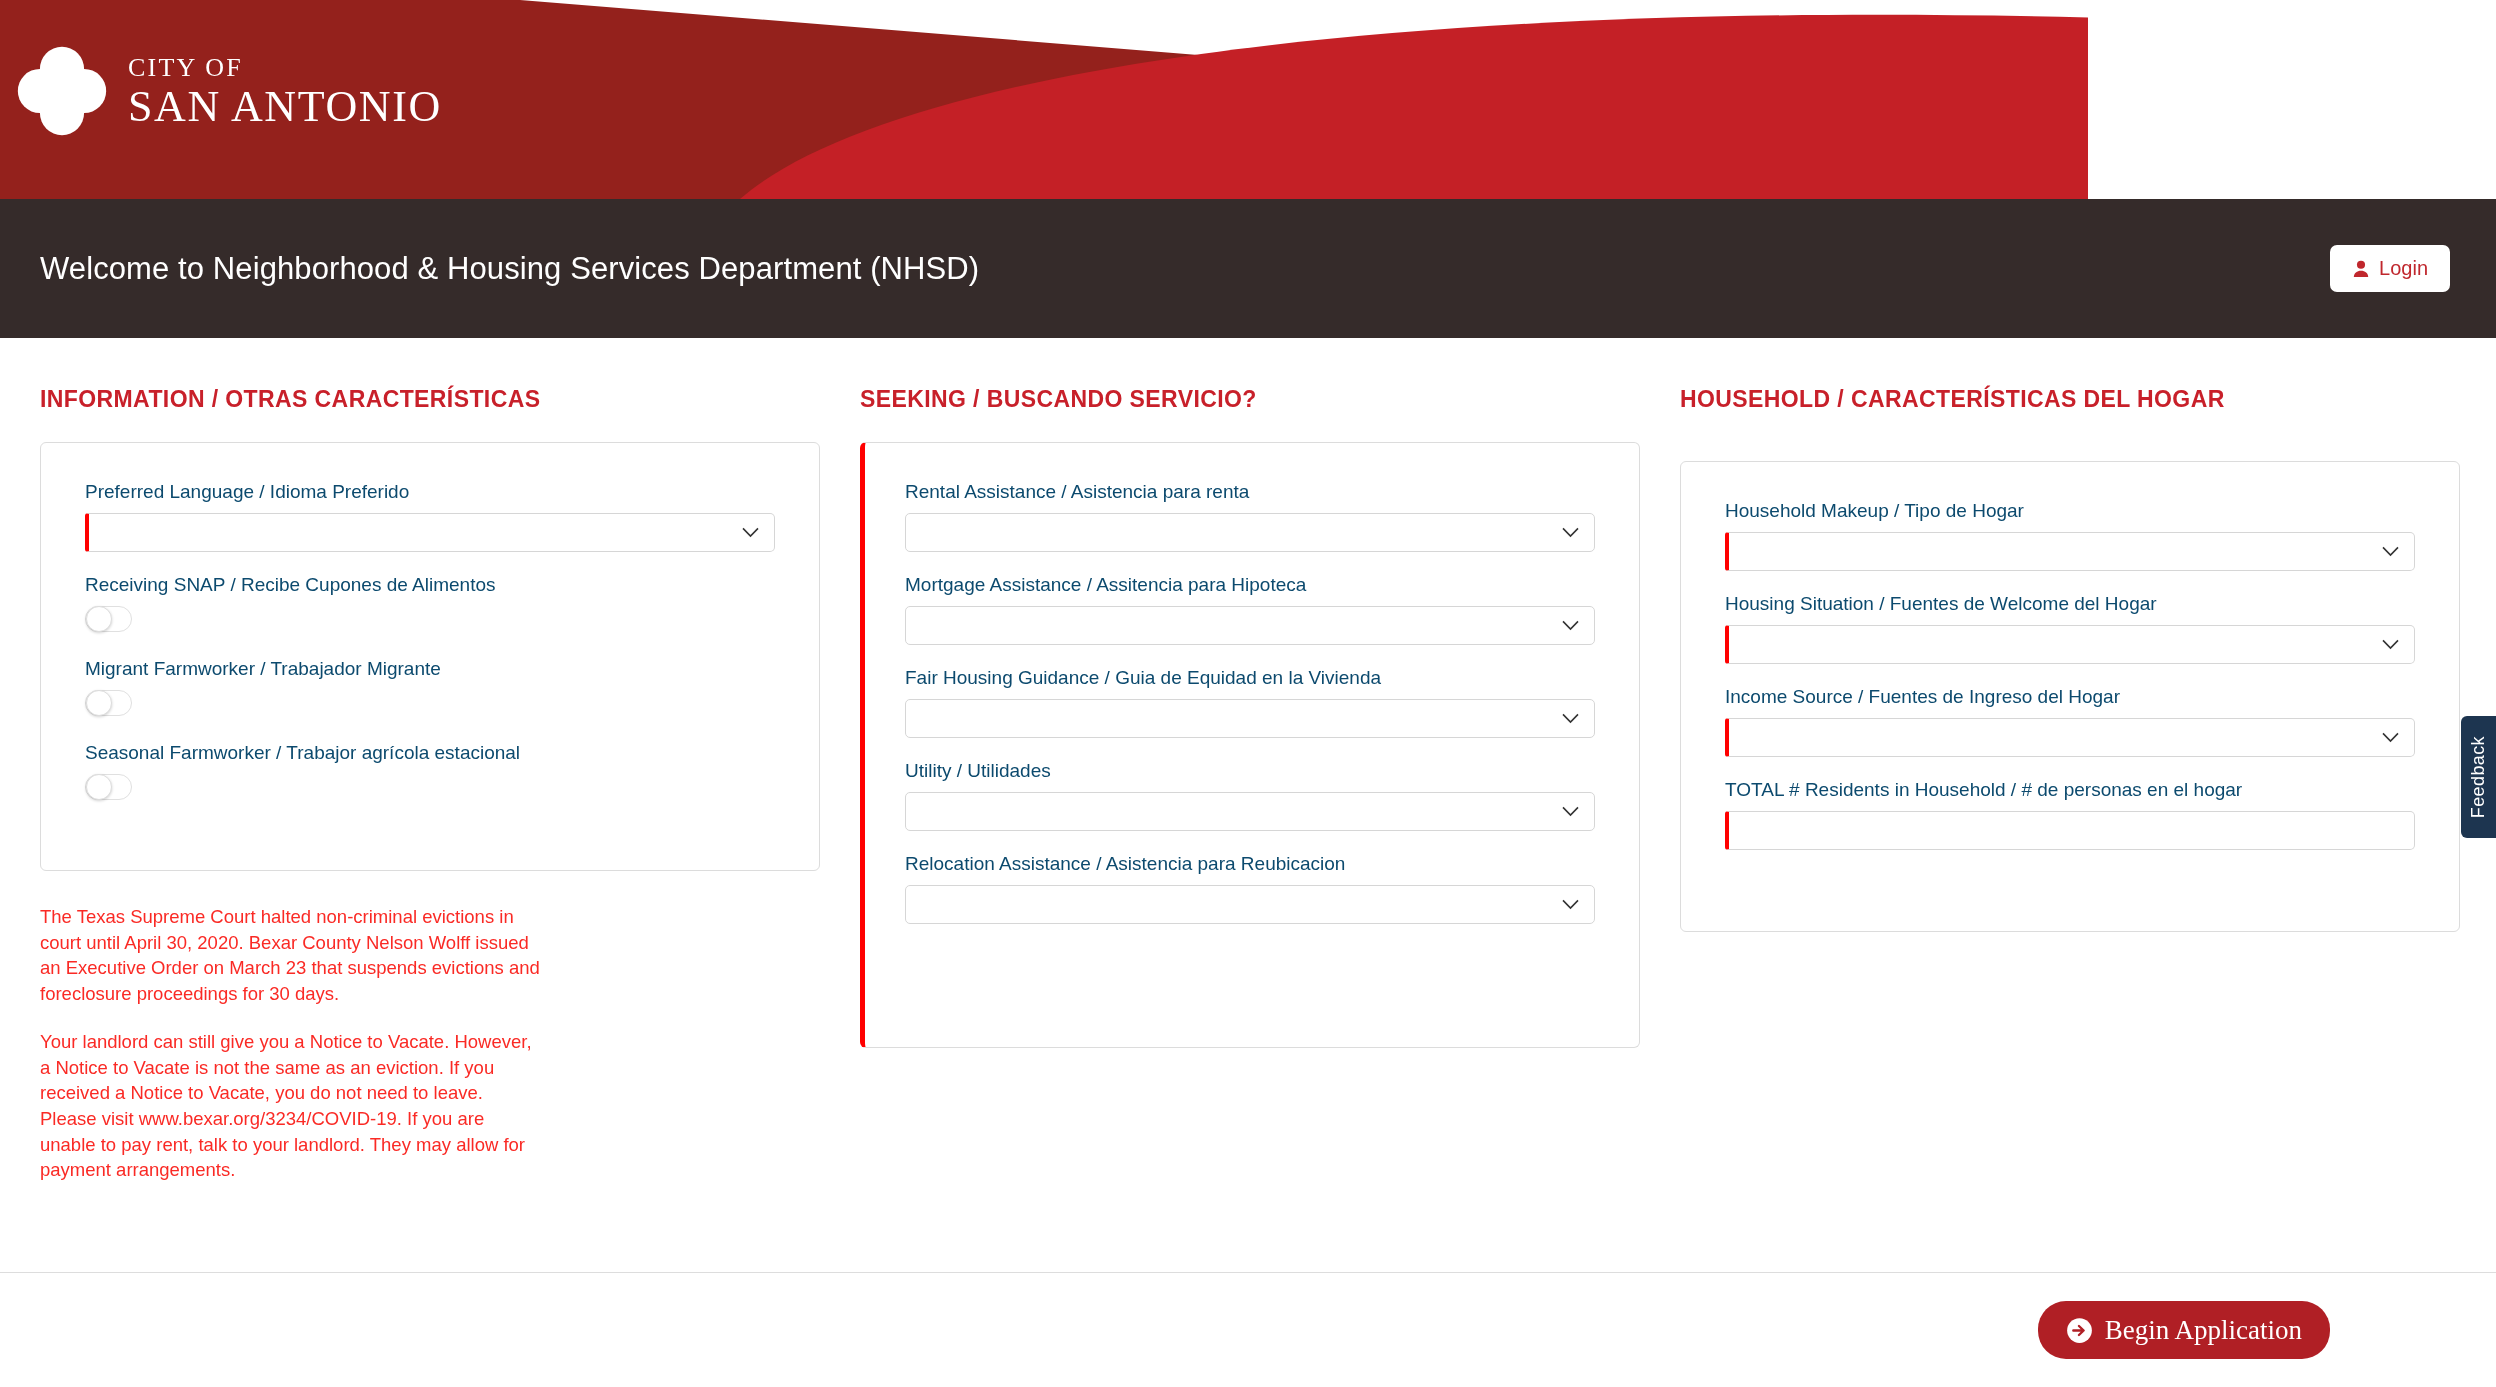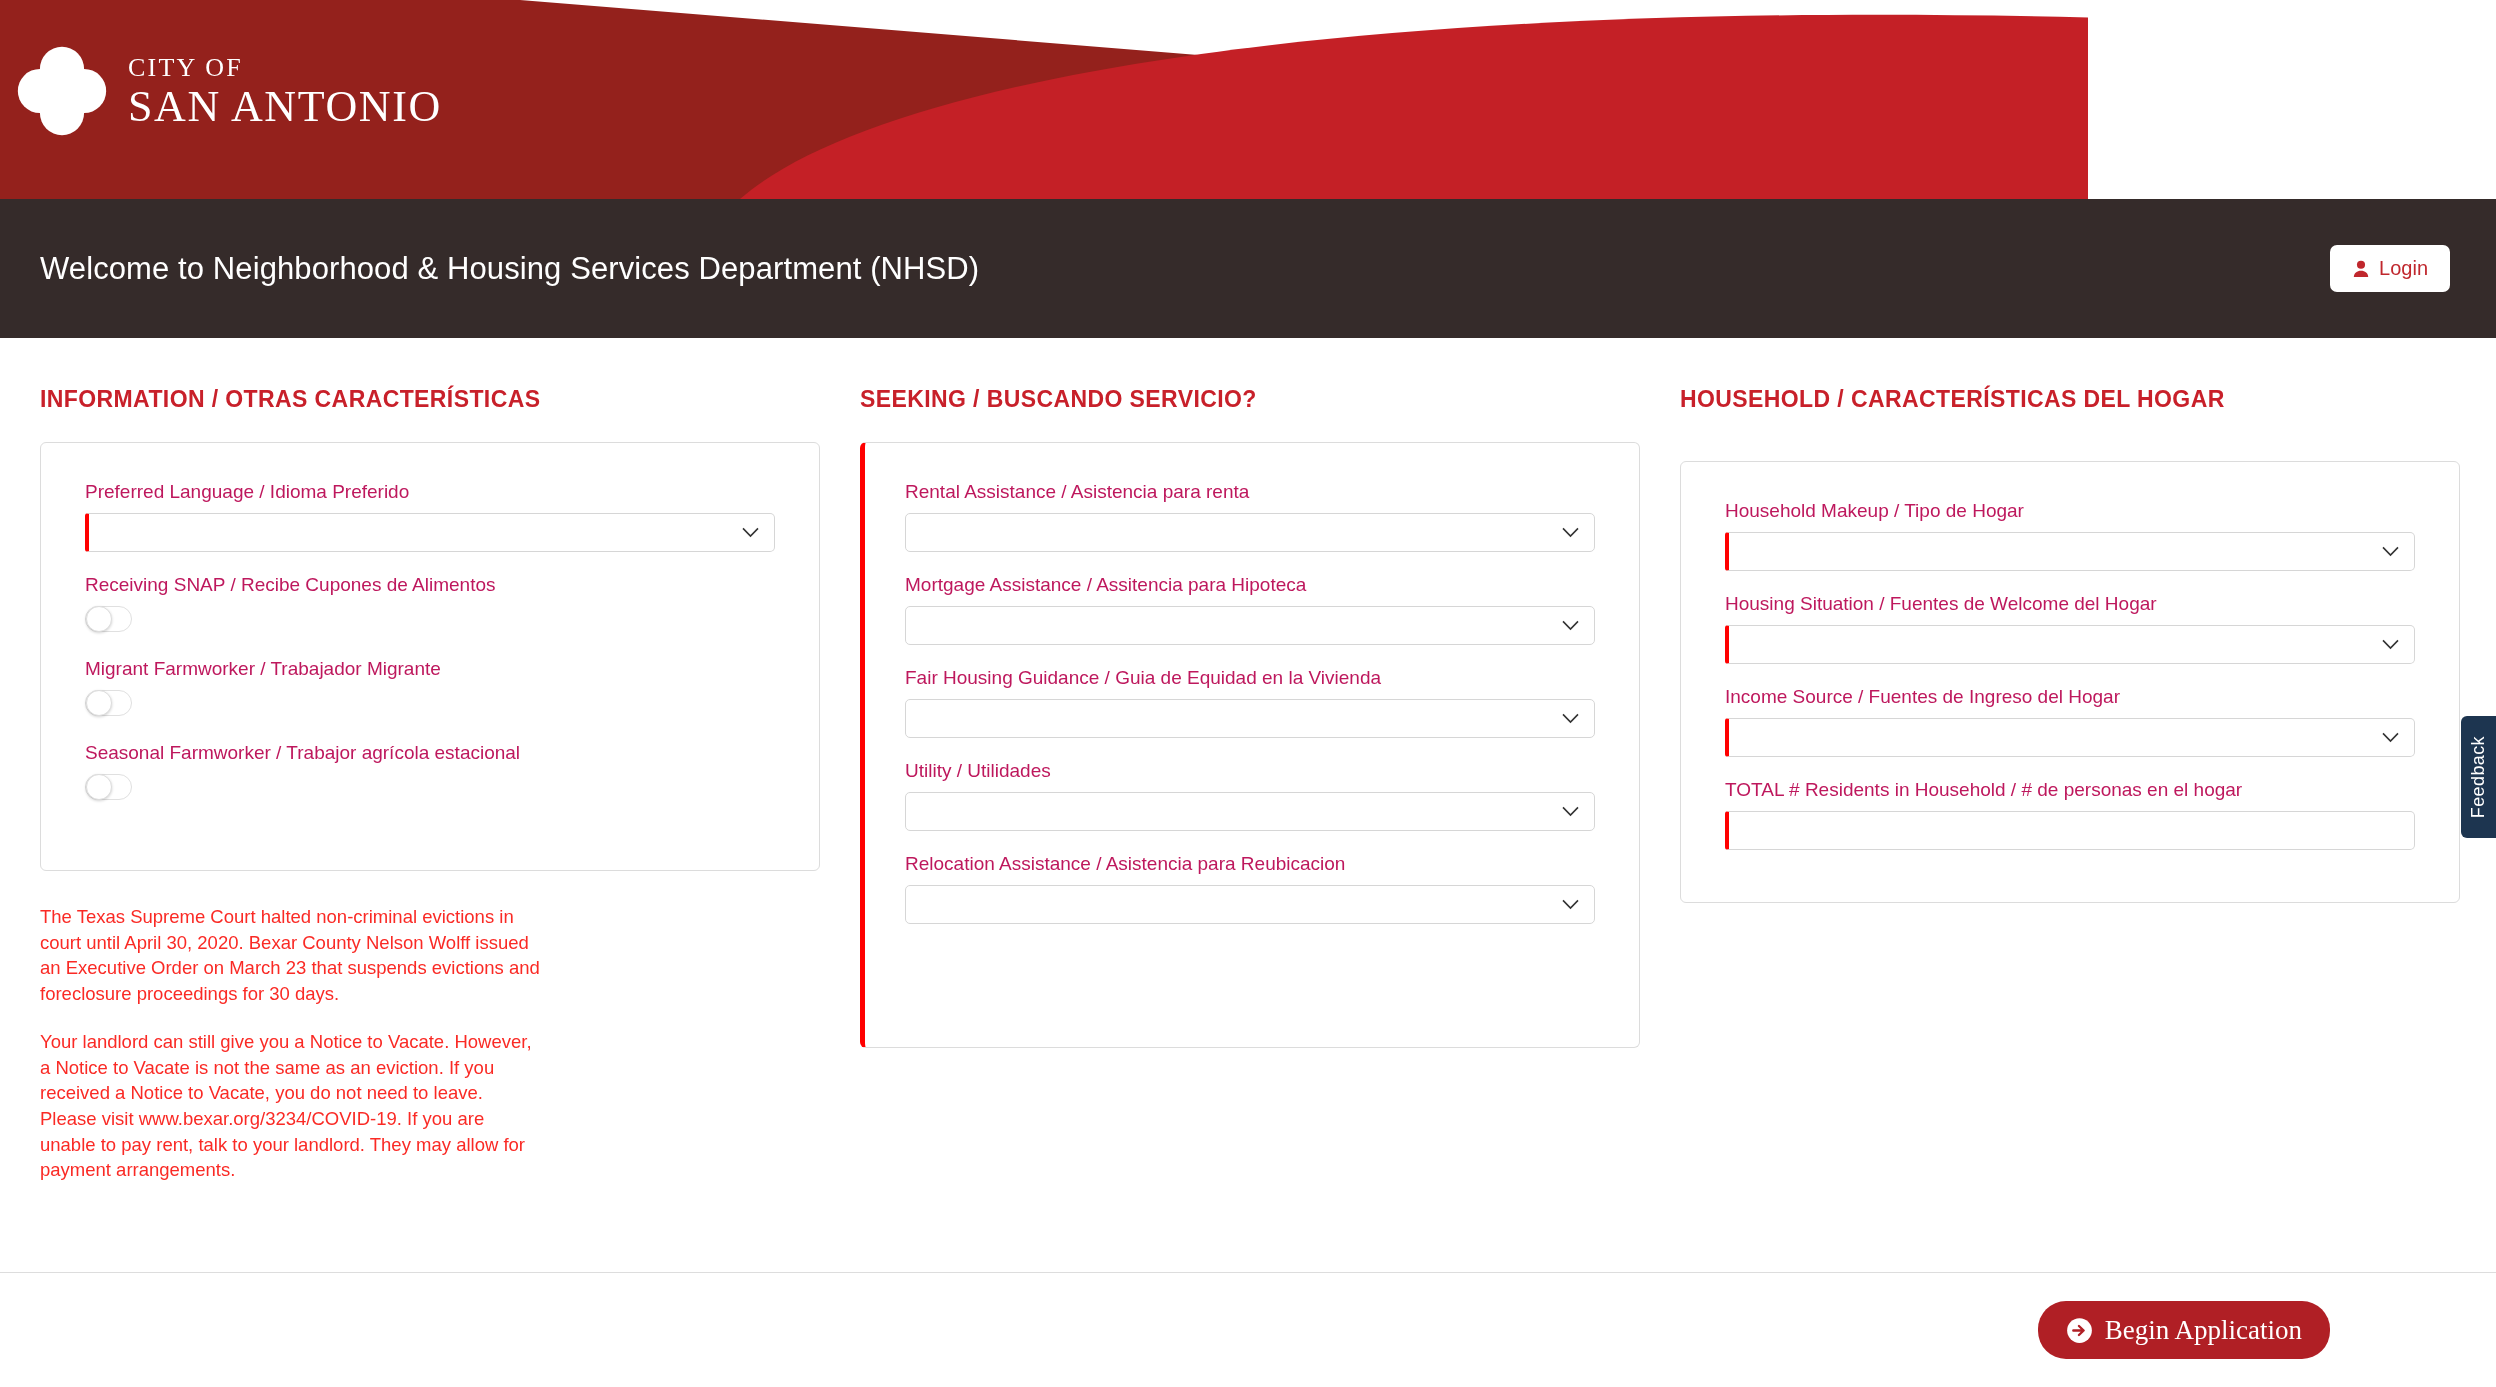--- a/index.html
+++ b/index.html
@@ -124,28 +124,28 @@
     border: 1px solid #dcdcdc;
     border-radius: 6px;
     padding: 38px 44px 30px 44px;
   }
   .card.required-card {
     border-left: 5px solid #ff0000;
     padding-left: 40px;
   }
   .card.col1 { padding-bottom: 44px; }
   .card.col2 { padding-bottom: 54px; min-height: 606px; }
-  .card.col3 { padding-bottom: 52px; margin-top: 48px; }
+  .card.col3 { padding-bottom: 81px; margin-top: 48px; }
 
   .field { margin-bottom: 22px; }
   .field:last-child { margin-bottom: 0; }
 
   .field-label {
     display: block;
-    color: #be185d;
+    color: #0c4a6e;
     font-size: 19px;
     font-weight: 400;
     margin-bottom: 10px;
     white-space: nowrap;
   }
 
   .control {
     position: relative;
     width: 100%;
     height: 39px;

